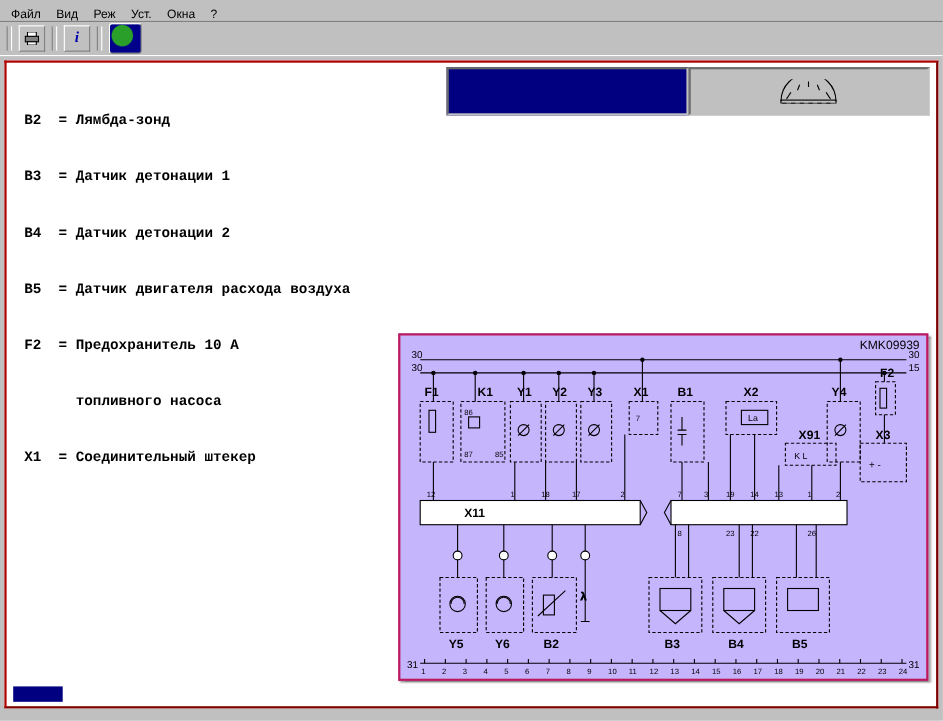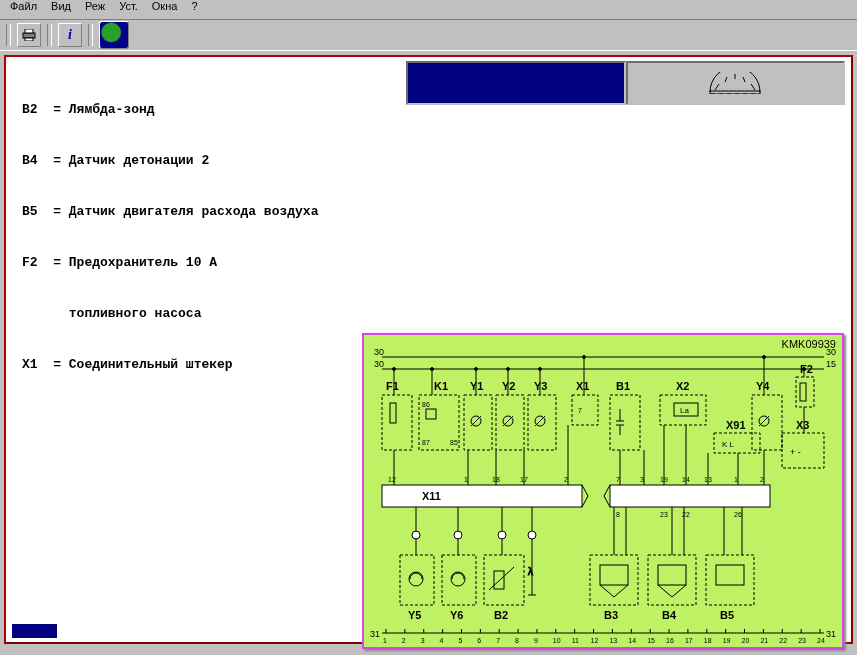--- a/index.html
+++ b/index.html
@@ -1,18 +1,18 @@
 <!DOCTYPE html>
 <html><head>
 <meta charset="utf-8">
 <style>
 html,body{margin:0;padding:0;font-family:Arial,Helvetica,sans-serif;background:#c0c0c0}
 body{width:857px;height:655px;overflow:hidden}
 
-.menubar{height:19px;background:#c0c0c0;border-bottom:1px solid #808080;display:flex;align-items:flex-start;gap:14px;padding:0 10px;font-size:11px;color:#000}
+.menubar{height:19px;background:#c0c0c0;border-bottom:1px solid #808080;display:flex;align-items:flex-end;gap:14px;padding:0 10px;font-size:11px;color:#000}
 .menubar span{cursor:default}
 
 .toolbar{height:30px;background:#c0c0c0;border-bottom:1px solid #fff;display:flex;align-items:center;padding:0 6px;gap:6px}
 .tbtn{width:22px;height:22px;border:1px solid #808080;border-top-color:#fff;border-left-color:#fff;background:#c0c0c0;display:flex;align-items:center;justify-content:center;font-size:12px;font-weight:bold;font-family:"Times New Roman",serif}
 .tbtn.info{color:#0000b0;font-style:italic;font-size:14px}
 .sep{width:3px;height:22px;border-left:1px solid #808080;border-right:1px solid #fff}
 .breadcrumb{flex:1;margin-left:6px;font-size:11px;color:#000;line-height:13px}
 .breadcrumb .l1{display:block}
 .logo{width:28px;height:26px;border:1px solid #808080;border-top-color:#fff;border-left-color:#fff;background:radial-gradient(circle at 40% 40%,#2aa02a 0 40%,#00008b 45% 100%);border-radius:3px}
 
@@ -21,21 +21,21 @@
 .legend{position:absolute;left:16px;top:10px;width:370px;font-family:"Courier New",monospace;font-size:13px;font-weight:bold;color:#000;line-height:17px;white-space:pre}
 .legend .title{margin-bottom:8px;display:block}
 .legend .row{display:block}
 
 .tabstrip{position:absolute;left:400px;top:4px;right:6px;height:44px;display:flex}
 .tab{flex:1;height:40px;border:2px inset #c0c0c0}
 .tab.blue{background:#000080}
 .tab.gray{background:#c0c0c0;display:flex;align-items:center;justify-content:center}
 .tab.gray svg{width:60px;height:22px}
 
-.diagram{position:absolute;left:356px;top:276px;width:478px;height:312px;border:2px solid #d946ef;background:#bef264;box-shadow:2px 2px 2px #888}
+.diagram{position:absolute;left:356px;top:246px;width:478px;height:312px;border:2px solid #be185d;background:#c4b5fd;box-shadow:2px 2px 2px #888}
 .diagram .idlabel{position:absolute;right:6px;top:3px;font:11px Arial;color:#000}
 .diagram svg{position:absolute;left:0;top:0}
 
 .statusbar{position:absolute;left:6px;bottom:4px;width:45px;height:14px;background:#000080}
 </style>
 </head>
 <body>
 
 <div class="menubar">
   <span>Файл</span>
@@ -58,20 +58,21 @@
   <div class="sep"></div>
   <div class="tbtn info" title="Информация">i</div>
   <div class="sep"></div>
   <div class="logo"></div>
 </div>
 
 <div class="client">
 
   <div class="legend">
     <span class="row">B2  = Лямбда-зонд</span>
+    <span class="row">B3  = Датчик детонации 1</span>
     <span class="row">B4  = Датчик детонации 2</span>
     <span class="row">B5  = Датчик двигателя расхода воздуха</span>
     <span class="row">F2  = Предохранитель 10 А</span>
     <span class="row">      топливного насоса</span>
     <span class="row">X1  = Соединительный штекер</span>
     
     
     
     
     

